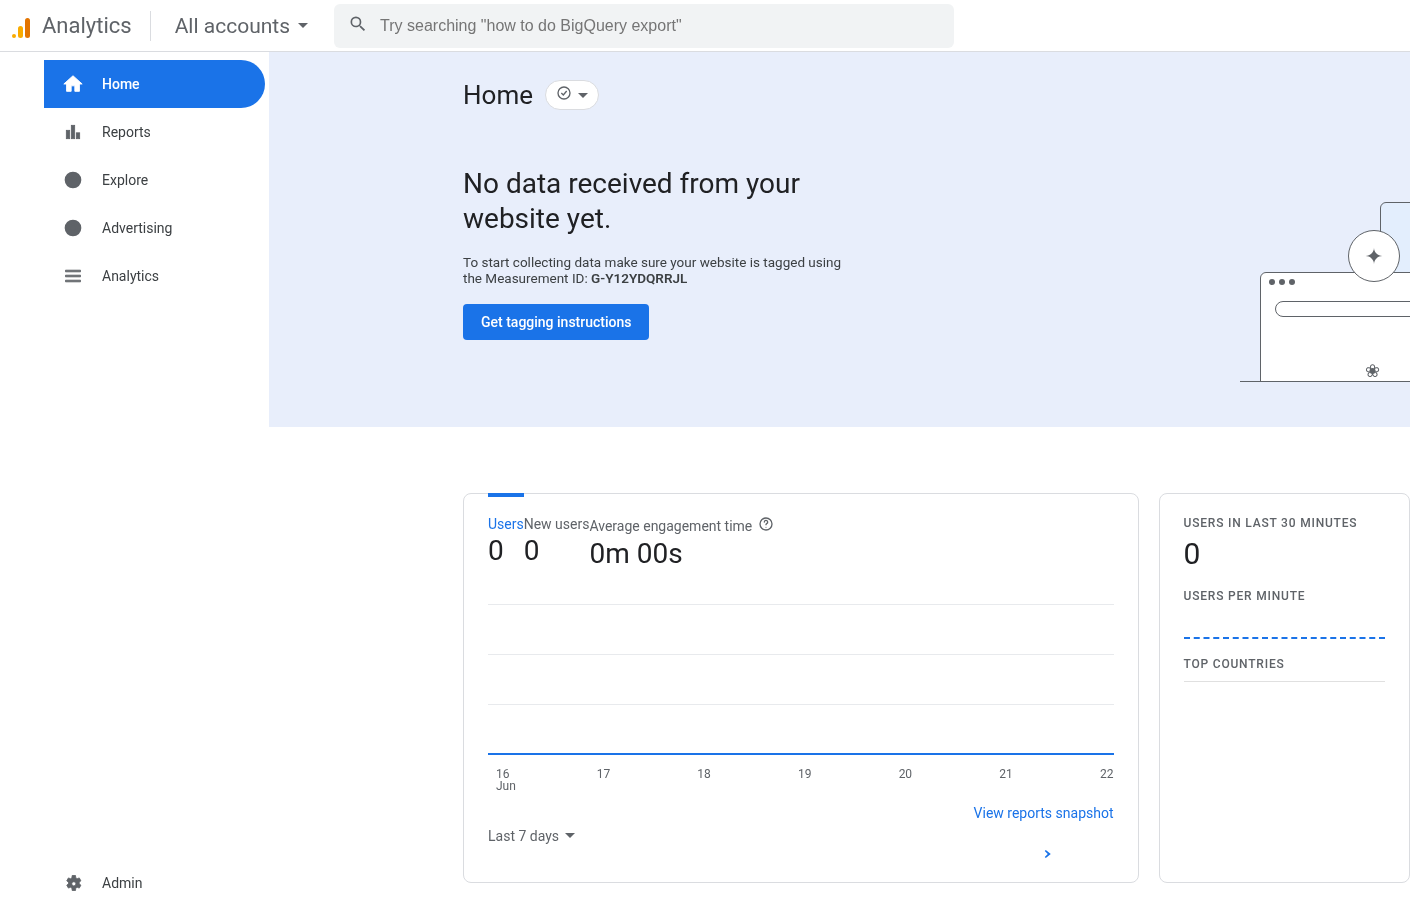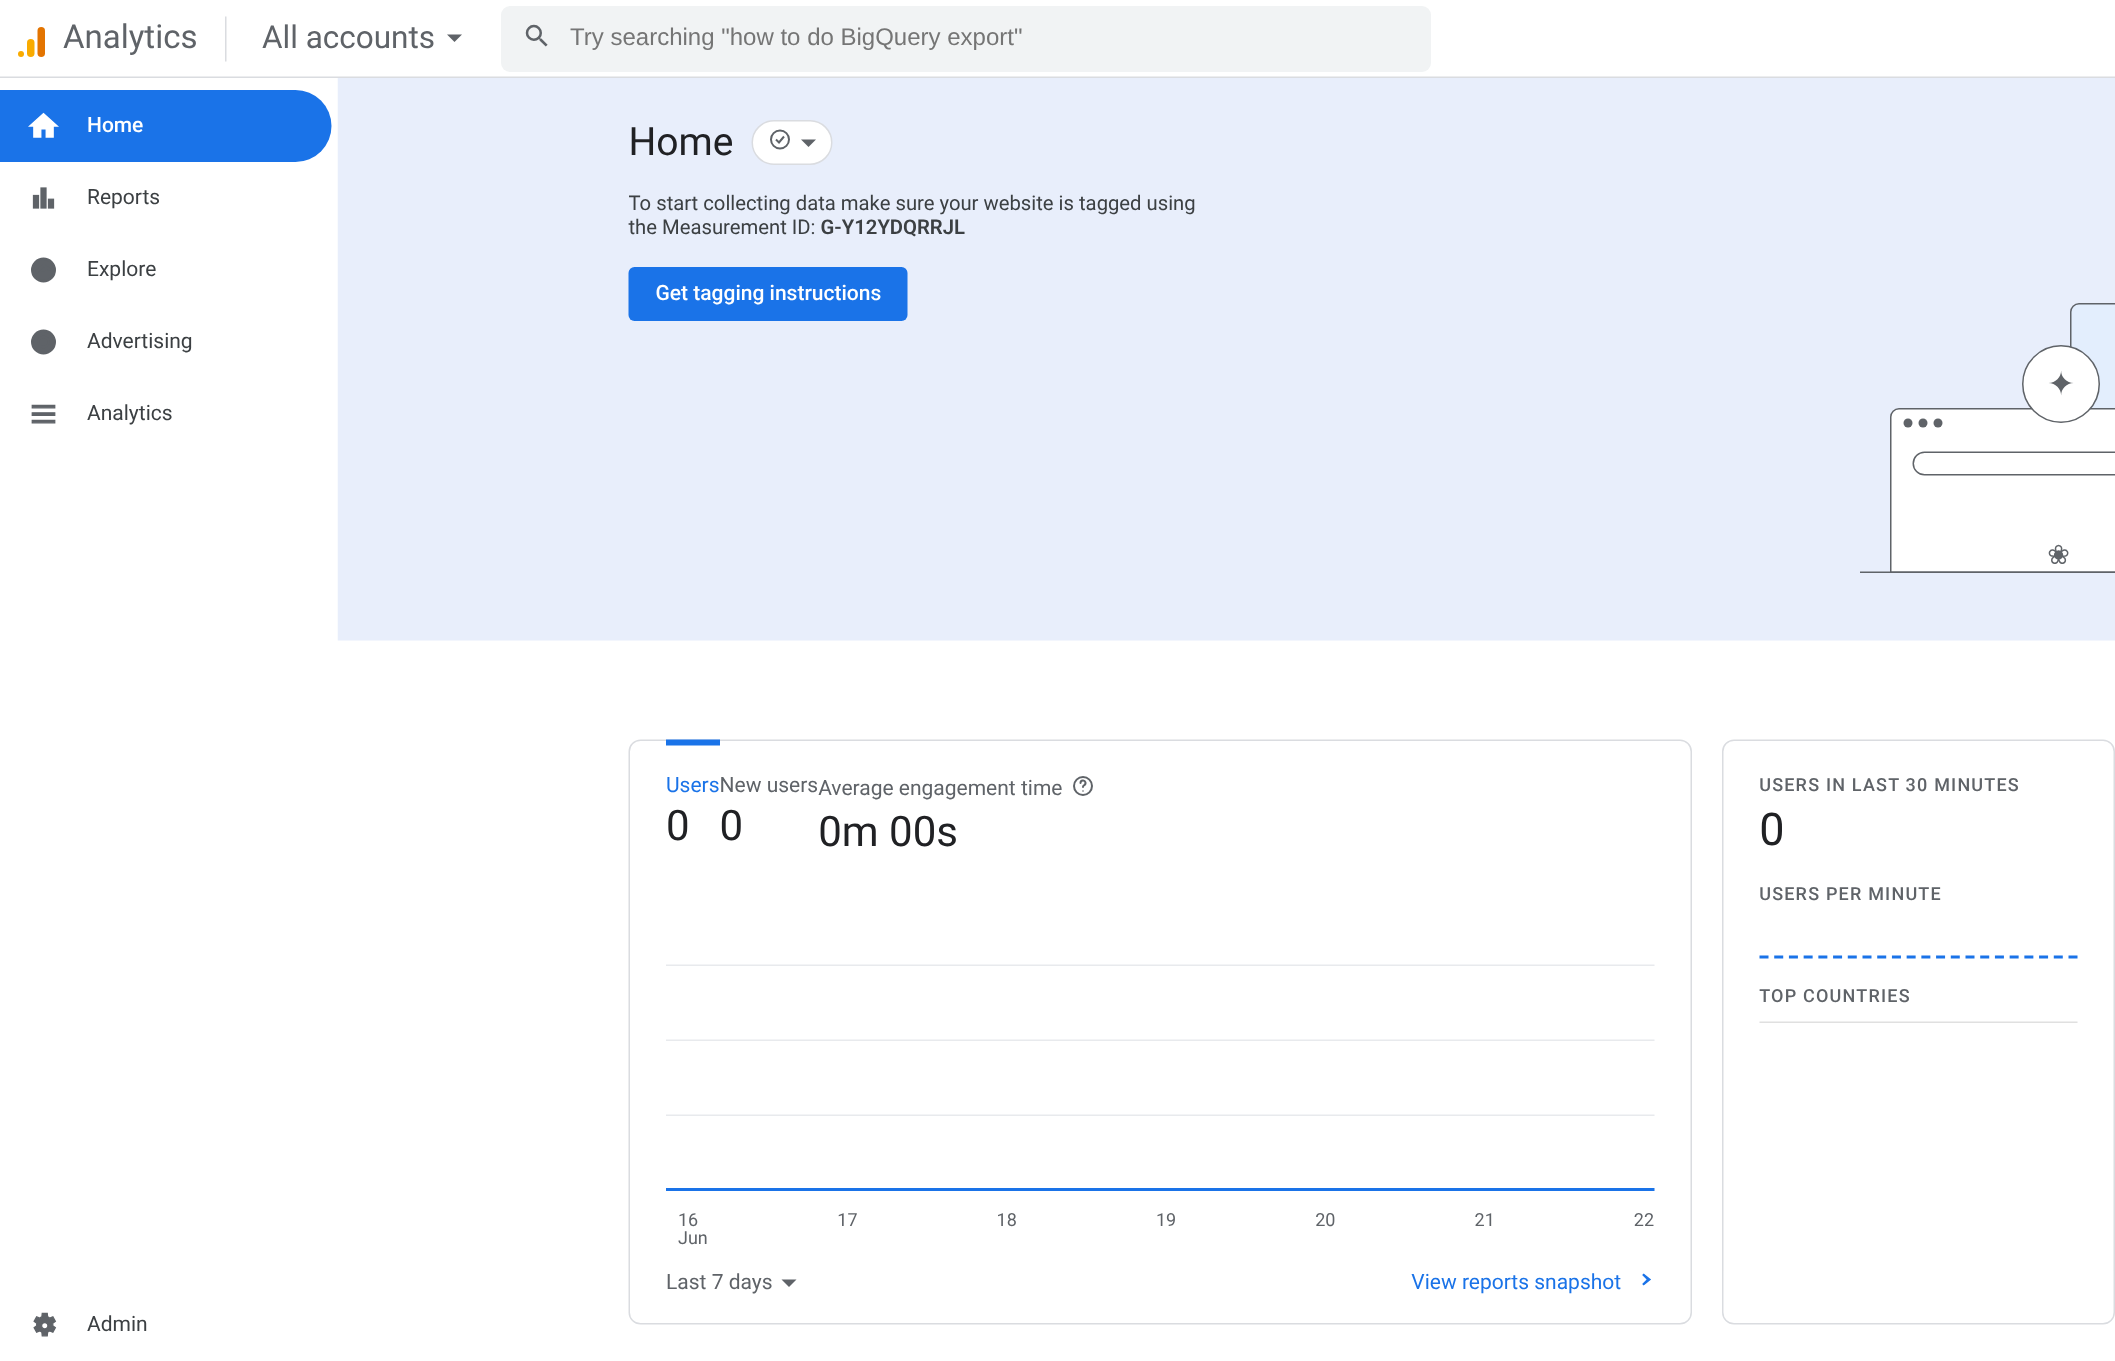--- a/index.html
+++ b/index.html
@@ -71,21 +71,21 @@
   .search-icon svg { fill: #5f6368; }
   .searchbar input {
     border: none;
     background: transparent;
     outline: none;
     font-size: 16px;
     color: #5f6368;
     margin-left: 12px;
     width: 100%;
   }
-  .layout { display: flex; height: calc(907px - 52px); }
+  .layout { display: flex; height: calc(907px - 52px); padding-left: 44px; }
   .sidebar {
     width: 225px;
     background: #fff;
     display: flex;
     flex-direction: column;
     justify-content: space-between;
     padding-top: 8px;
     border-right:0;
   }
   .nav-item {
@@ -224,21 +224,21 @@
   .x-labels {
     position:absolute; left:8px; right:0; bottom:24px; display:flex; justify-content:space-between;
     font-size:12px; color:#5f6368;
   }
   .x-month { position:absolute; left:8px; bottom:12px; font-size:12px; color:#5f6368;}
   .card-footer {
     display:flex; justify-content:space-between; align-items:center;
     font-size:14px; color:#3c4043; margin-top:auto;
   }
   .range-selector { display:flex; align-items:center; gap:6px; cursor:pointer; color:#5f6368;}
-  .link-action { color:#1a73e8; display:flex; align-items:center; gap:4px; cursor:pointer; font-size:14px;}
+  .link-action { color:#1a73e8; display:flex; align-items:center; gap:24px; cursor:pointer; font-size:14px;flex-direction:column;}
   .side-section-label {
     font-size:12px; letter-spacing:0.8px; color:#5f6368; font-weight:500;
   }
   .side-big { font-size:30px; margin:6px 0 18px 0;}
   .side-divider{ border-top:2px dashed #1a73e8; margin:34px 0 18px 0;}
   .side-hr { border:none; border-top:1px solid #e0e0e0; margin-top:10px;}
 </style>
 </head>
 <body>
 
@@ -332,20 +332,21 @@
         <div class="page-title-row">
           <div class="page-title">Home</div>
           <div class="badge-pill">
             <span><svg width="16" height="16" viewBox="0 0 24 24" fill="none" stroke="#5f6368" stroke-width="2">
                   <circle cx="12" cy="12" r="9"></circle>
                   <path d="M8 12l3 3 5-6"></path>
                 </svg></span>
             <span class="caret-down"></span>
           </div>
         </div>
+        <div class="hero-heading">No data received from your website yet.</div>
         <div class="hero-sub">
           <span>To start collecting data make sure your website is tagged using the Measurement ID: </span><b>G-Y12YDQRRJL</b>
         </div>
         <button class="cta-btn">Get tagging instructions</button>
       </div>
       <div class="illustration">
         <div class="illus-window illus-w2"></div>
 
         <div class="illus-window illus-w1">
             <div class="illus-bar"></div>

